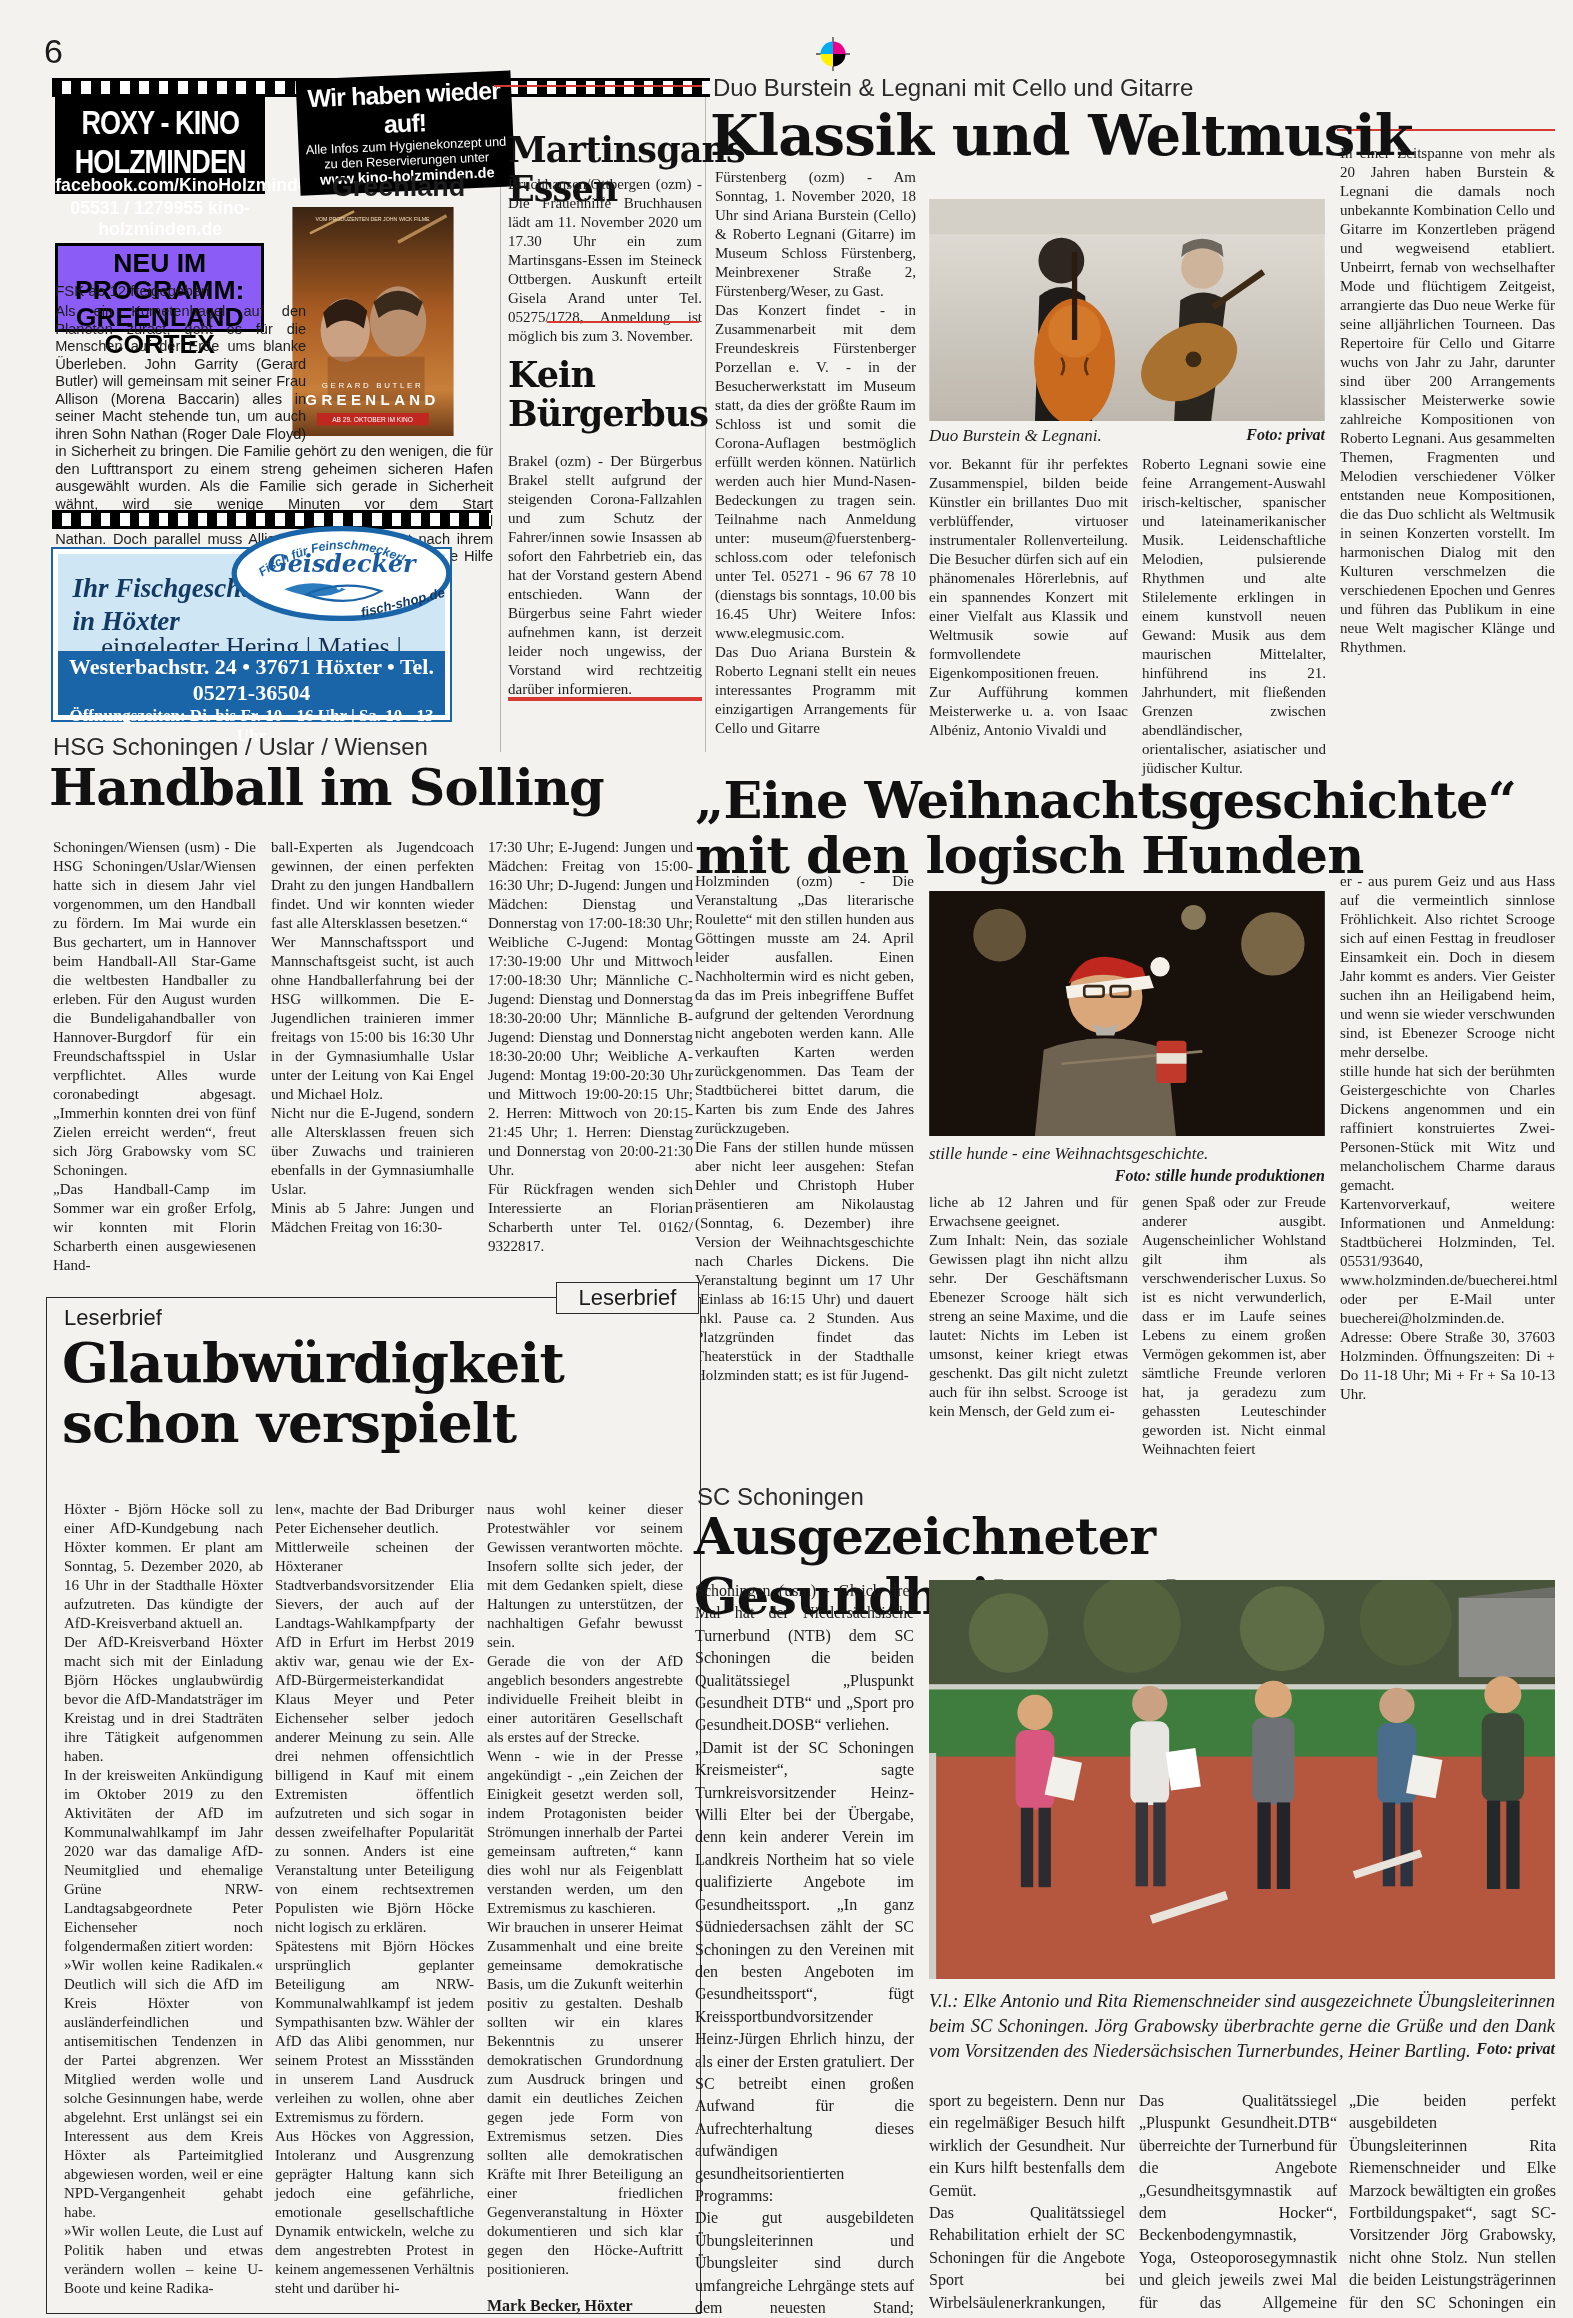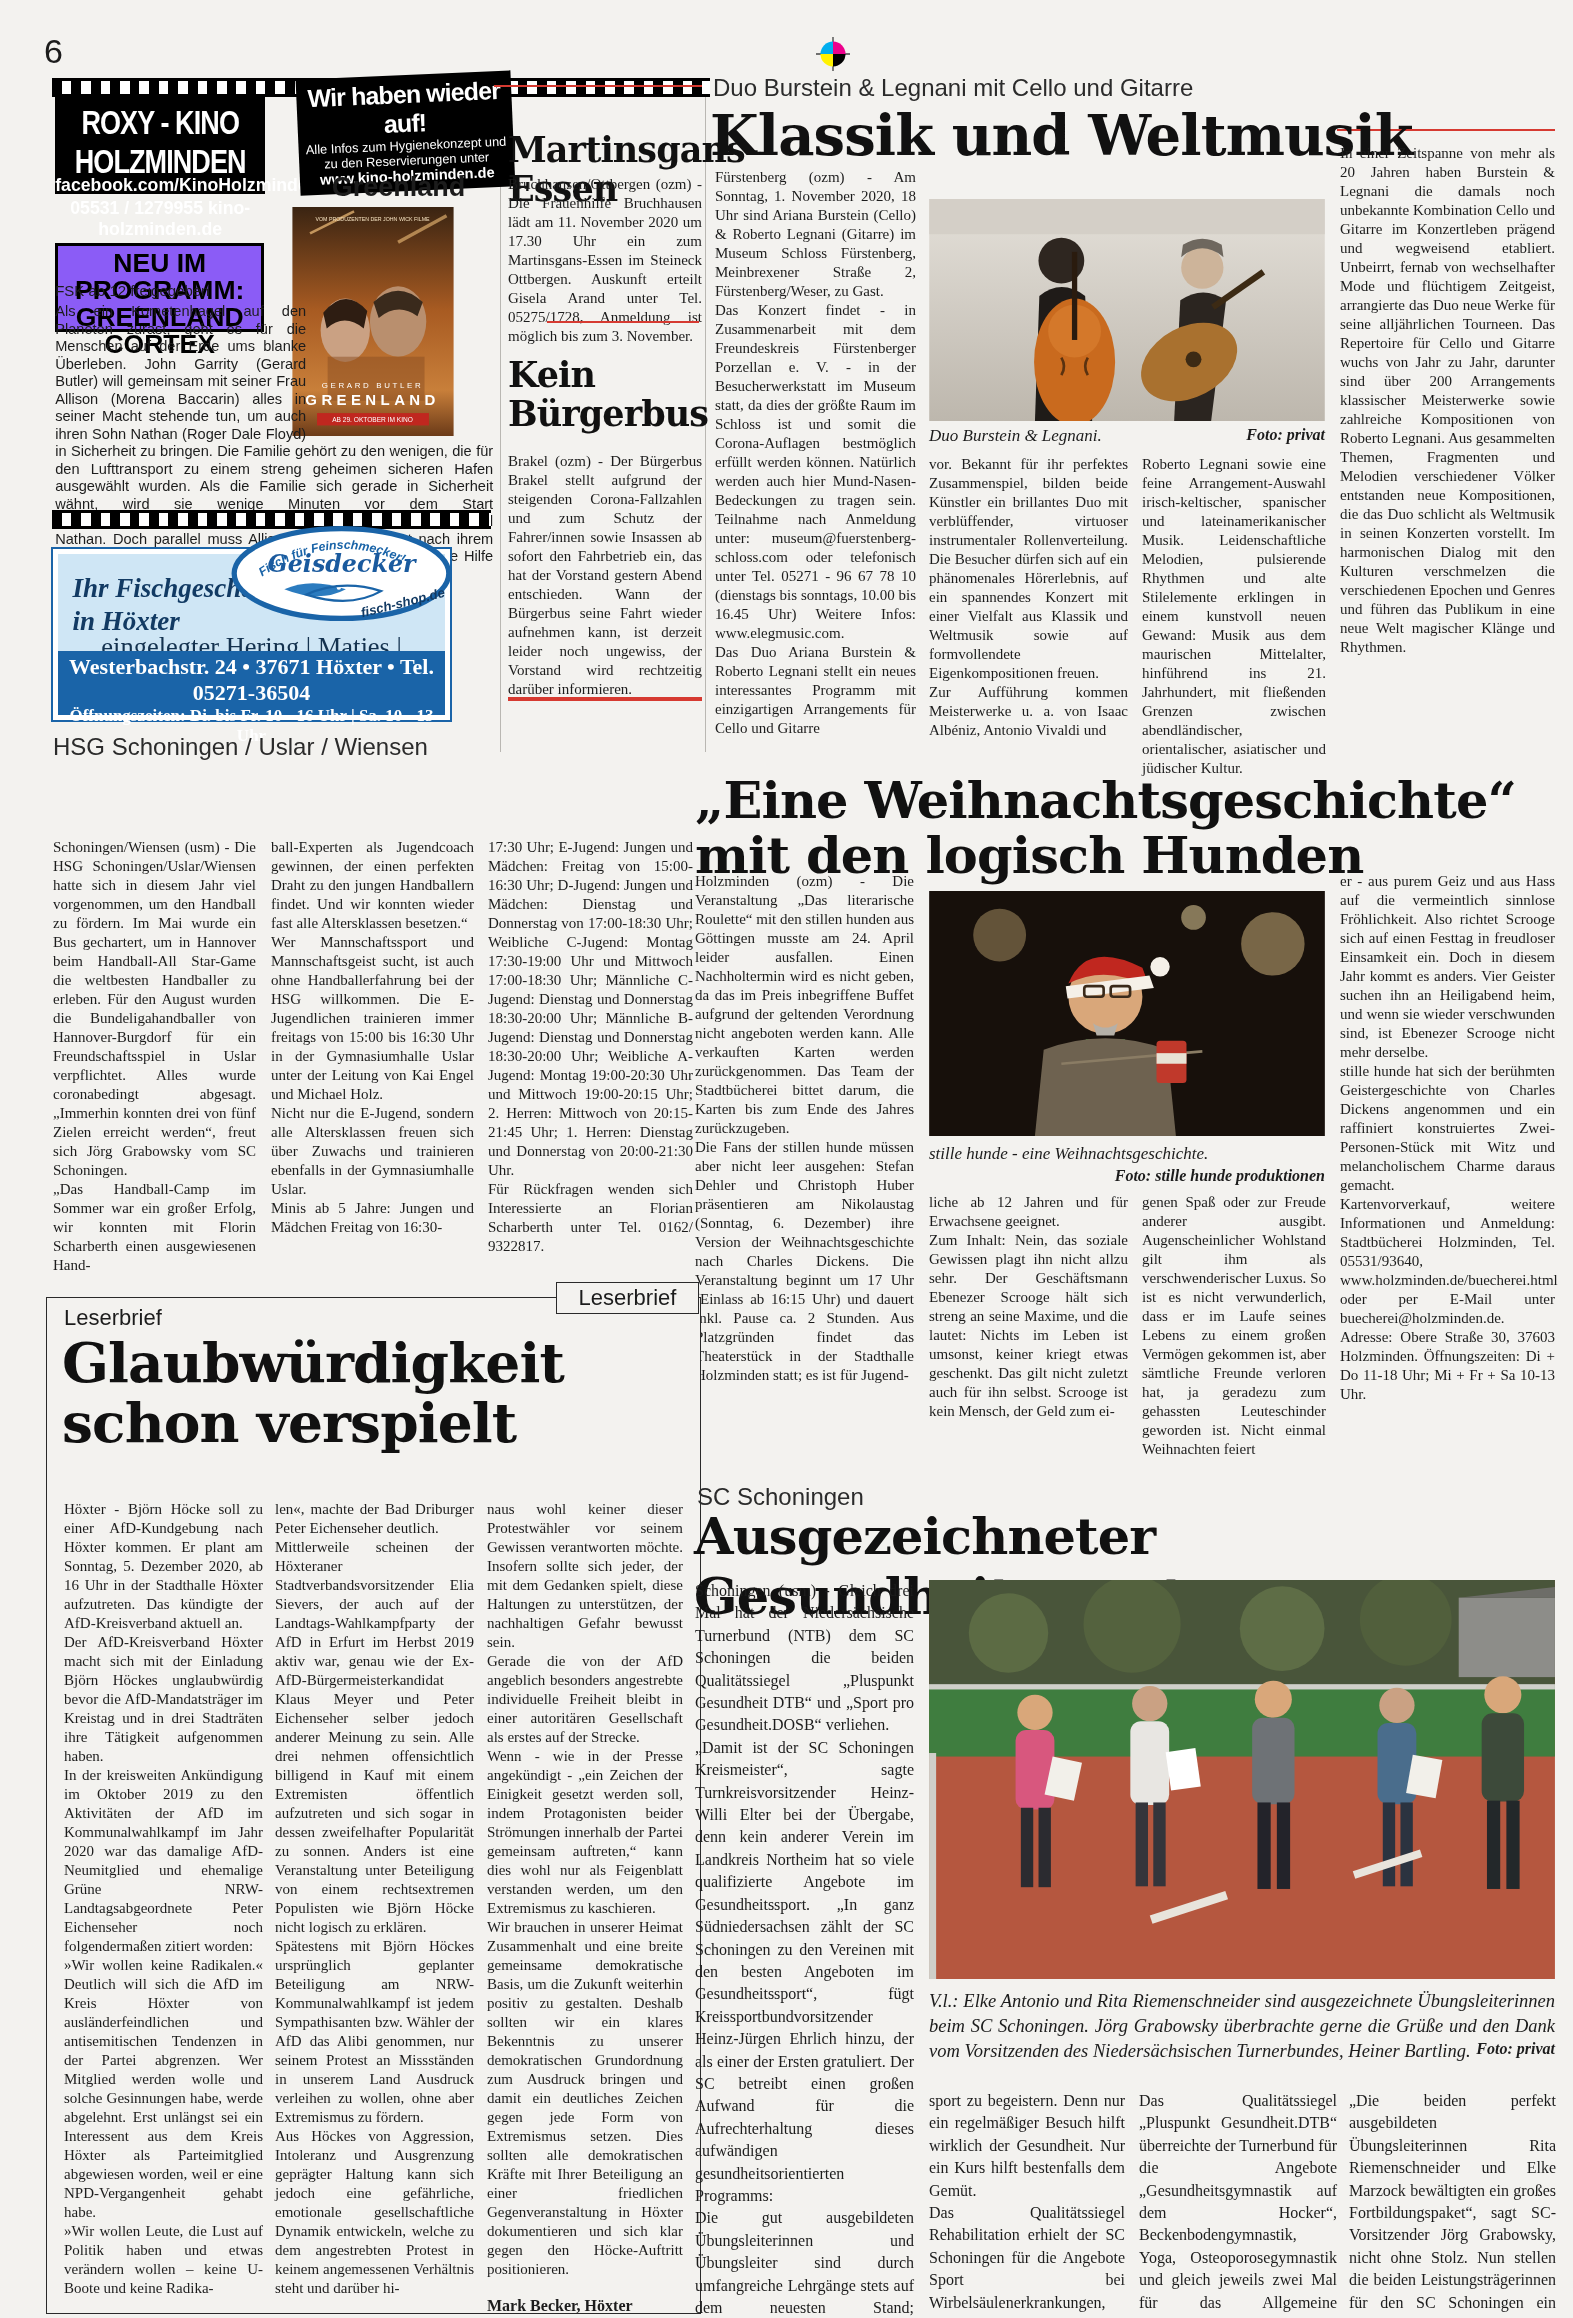--- a/index.html
+++ b/index.html
@@ -176,20 +176,21 @@
     </svg>
   </div>
   <div class="abs caption" style="left:929px;top:425px;">Duo Burstein &amp; Legnani.</div>
   <div class="abs credit" style="left:929px;top:426px;width:396px;text-align:right;">Foto: privat</div>
   <div class="abs body" style="left:929px;top:455px;width:199px;height:320px;">vor. Bekannt für ihr perfektes Zusammenspiel, bilden beide Künstler ein brillantes Duo mit verblüffender, virtuoser instrumentaler Rollenverteilung. Die Besucher dürfen sich auf ein phänomenales Hörerlebnis, auf ein spannendes Konzert mit einer Vielfalt aus Klassik und Weltmusik sowie auf formvollendete Eigenkompositionen freuen.
 Zur Aufführung kommen Meisterwerke u. a. von Isaac Albéniz, Antonio Vivaldi und</div>
   <div class="abs body" style="left:1142px;top:455px;width:184px;height:320px;">Roberto Legnani sowie eine feine Arrangement-Auswahl irisch-keltischer, spanischer und lateinamerikanischer Musik. Leidenschaftliche Melodien, pulsierende Rhythmen und alte Stilelemente erklingen in einem kunstvoll neuen Gewand: Musik aus dem maurischen Mittelalter, hinführend ins 21. Jahrhundert, mit fließenden Grenzen zwischen abendländischer, orientalischer, asiatischer und jüdischer Kultur.</div>
   <div class="abs body" style="left:1340px;top:144px;width:215px;height:630px;">In einer Zeitspanne von mehr als 20 Jahren haben Burstein &amp; Legnani die damals noch unbekannte Kombination Cello und Gitarre im Konzertleben prägend und wegweisend etabliert. Unbeirrt, fernab von wechselhafter Mode und flüchtigem Zeitgeist, arrangierte das Duo neue Werke für seine alljährlichen Tourneen. Das Repertoire für Cello und Gitarre wuchs von Jahr zu Jahr, darunter sind über 200 Arrangements klassischer Meisterwerke sowie zahlreiche Kompositionen von Roberto Legnani. Aus gesammelten Themen, Fragmenten und Melodien verschiedener Völker entstanden neue Kompositionen, die das Duo schlicht als Weltmusik in seinen Konzerten vorstellt. Im harmonischen Dialog mit den Kulturen verschmelzen die verschiedenen Epochen und Genres und führen das Publikum in eine neue Welt magischer Klänge und Rhythmen.</div>
 
   <div class="abs kicker" style="left:53px;top:733px;">HSG Schoningen / Uslar / Wiensen</div>
+  <div class="abs headline" style="left:49px;top:757px;font-size:51px;">Handball im Solling</div>
   <div class="abs body" style="left:53px;top:838px;width:203px;height:463px;">Schoningen/Wiensen (usm) - Die HSG Schoningen/Uslar/Wiensen hatte sich in diesem Jahr viel vorgenommen, um den Handball zu fördern. Im Mai wurde ein Bus gechartert, um in Hannover beim Handball-All Star-Game die weltbesten Handballer zu erleben. Für den August wurden die Bundeligahandballer von Hannover-Burgdorf für ein Freundschaftsspiel in Uslar verpflichtet. Alles wurde coronabedingt abgesagt. „Immerhin konnten drei von fünf Zielen erreicht werden“, freut sich Jörg Grabowsky vom SC Schoningen.
 „Das Handball-Camp im Sommer war ein großer Erfolg, wir konnten mit Florin Scharberth einen ausgewiesenen Hand-</div>
   <div class="abs body" style="left:271px;top:838px;width:203px;height:463px;">ball-Experten als Jugendcoach gewinnen, der einen perfekten Draht zu den jungen Handballern findet. Und wir konnten wieder fast alle Altersklassen besetzen.“
 Wer Mannschaftssport und Mannschaftsgeist sucht, ist auch ohne Handballerfahrung bei der HSG willkommen. Die E-Jugendlichen trainieren immer freitags von 15:00 bis 16:30 Uhr in der Gymnasiumhalle Uslar unter der Leitung von Kai Engel und Michael Holz.
 Nicht nur die E-Jugend, sondern alle Altersklassen freuen sich über Zuwachs und trainieren ebenfalls in der Gymnasiumhalle Uslar.
 Minis ab 5 Jahre: Jungen und Mädchen Freitag von 16:30-</div>
   <div class="abs body" style="left:488px;top:838px;width:205px;height:463px;">17:30 Uhr; E-Jugend: Jungen und Mädchen: Freitag von 15:00-16:30 Uhr; D-Jugend: Jungen und Mädchen: Dienstag und Donnerstag von 17:00-18:30 Uhr; Weibliche C-Jugend: Montag 17:30-19:00 Uhr und Mittwoch 17:00-18:30 Uhr; Männliche C-Jugend: Dienstag und Donnerstag 18:30-20:00 Uhr; Männliche B-Jugend: Dienstag und Donnerstag 18:30-20:00 Uhr; Weibliche A-Jugend: Montag 19:00-20:30 Uhr und Mittwoch 19:00-20:15 Uhr; 2. Herren: Mittwoch von 20:15-21:45 Uhr; 1. Herren: Dienstag und Donnerstag von 20:00-21:30 Uhr.
 Für Rückfragen wenden sich Interessierte an Florian Scharberth unter Tel. 0162/ 9322817.</div>
 
   <div class="abs headline" style="left:695px;top:773px;font-size:51px;line-height:55px;">„Eine Weihnachtsgeschichte“

